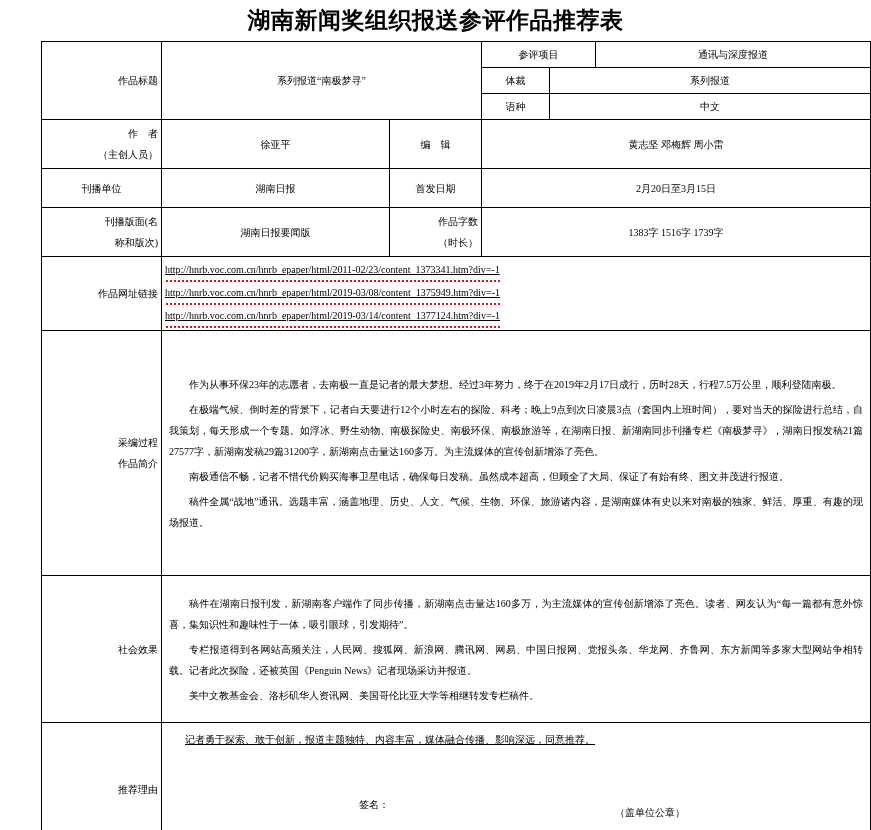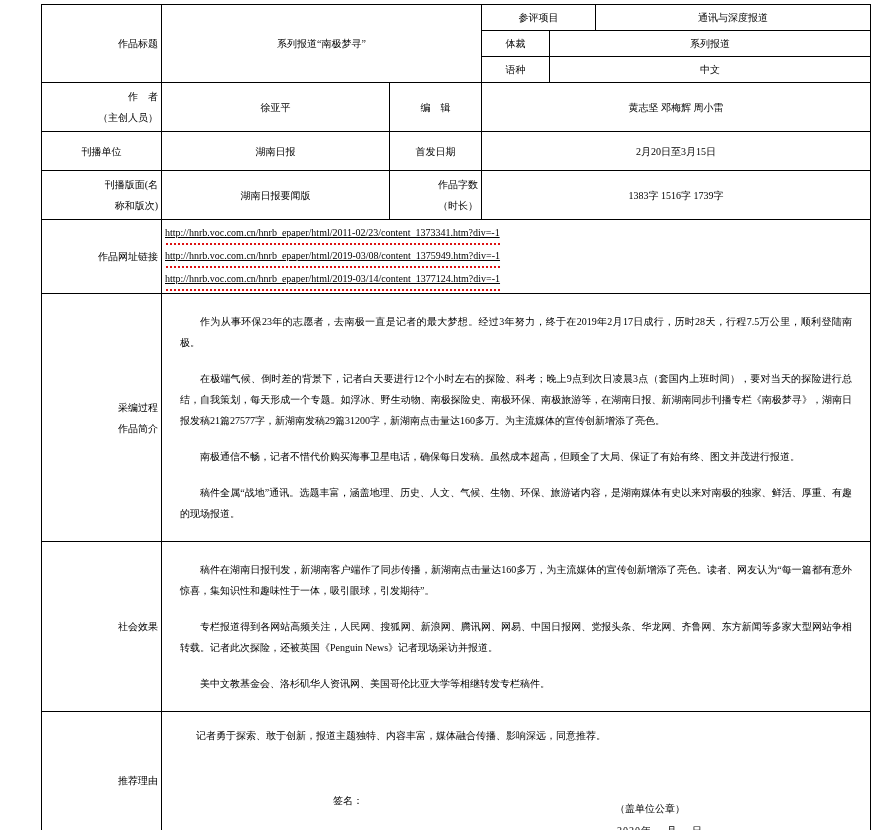--- a/index.html
+++ b/index.html
@@ -92,44 +92,45 @@
 
   .body-text {
     font-size: 14.5px;
     line-height: 22.5px;
     text-align: justify;
     text-justify: inter-ideograph;
     padding: 2px 10px 3px 8px;
     vertical-align: top;
   }
   .body-text p {
-    margin: 15px;
+    margin: 4px;
     text-indent: 2em;
   }
 
   .reason-cell {
     vertical-align: top;
     padding: 2px 10px 3px 8px;
     font-size: 14.5px;
     line-height: 22.5px;
   }
   .reason-cell p.para {
-    margin: 11px;
+    margin: 0;
     text-indent: 2em;
     text-align: justify;
     text-justify: inter-ideograph;
+    text-decoration: underline;
   }
   .sign-row {
     margin-top: 44px;
     position: relative;
     height: 26px;
   }
   .sign-name {
     position: absolute;
-    left: 168px;
+    left: 194px;
     top: 0;
   }
   .seal {
     position: absolute;
     left: 450px;
     top: 8px;
   }
   .date-row {
     position: relative;
     height: 26px;
@@ -140,20 +141,21 @@
     left: 452px;
     top: 0;
     letter-spacing: 1px;
   }
 </style>
 </head>
 <body>
 
 <div class="page">
 
+  <div class="doc-title">湖南新闻奖组织报送参评作品推荐表</div>
 
   <table class="form">
     <colgroup>
       <col style="width:120px">
       <col style="width:228px">
       <col style="width:92px">
       <col style="width:68px">
       <col style="width:46px">
       <col style="width:275px">
     </colgroup>

